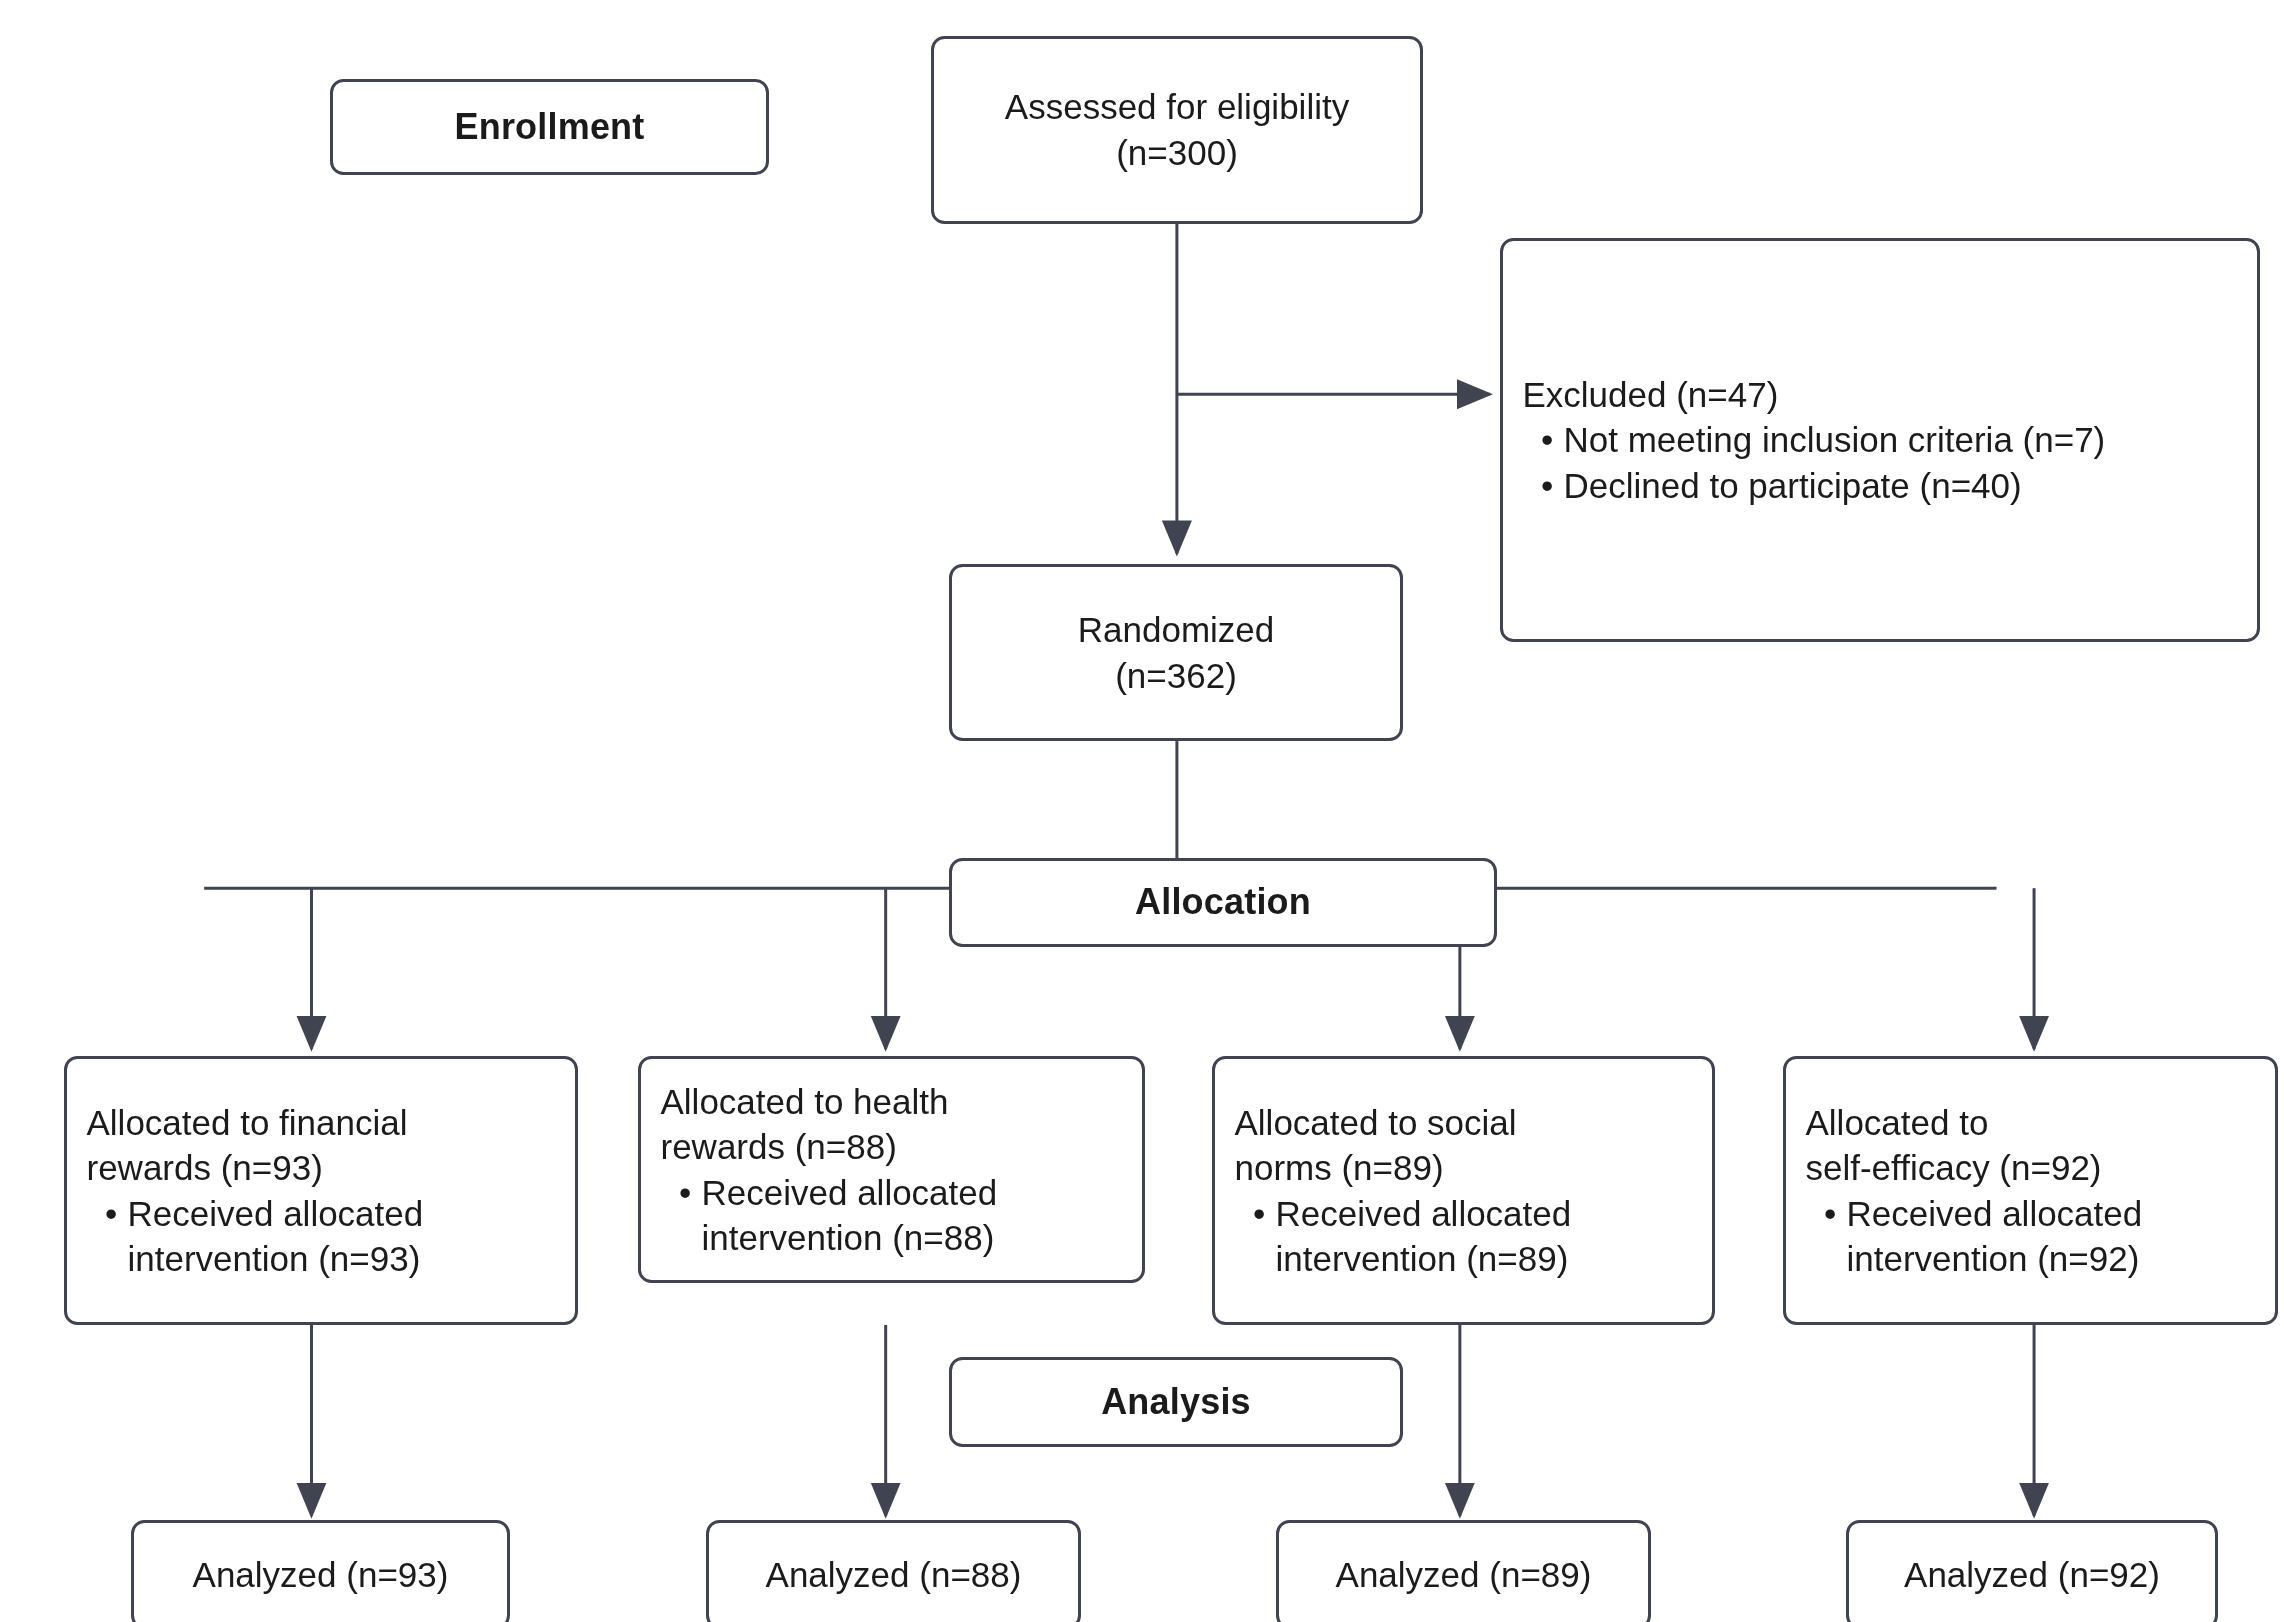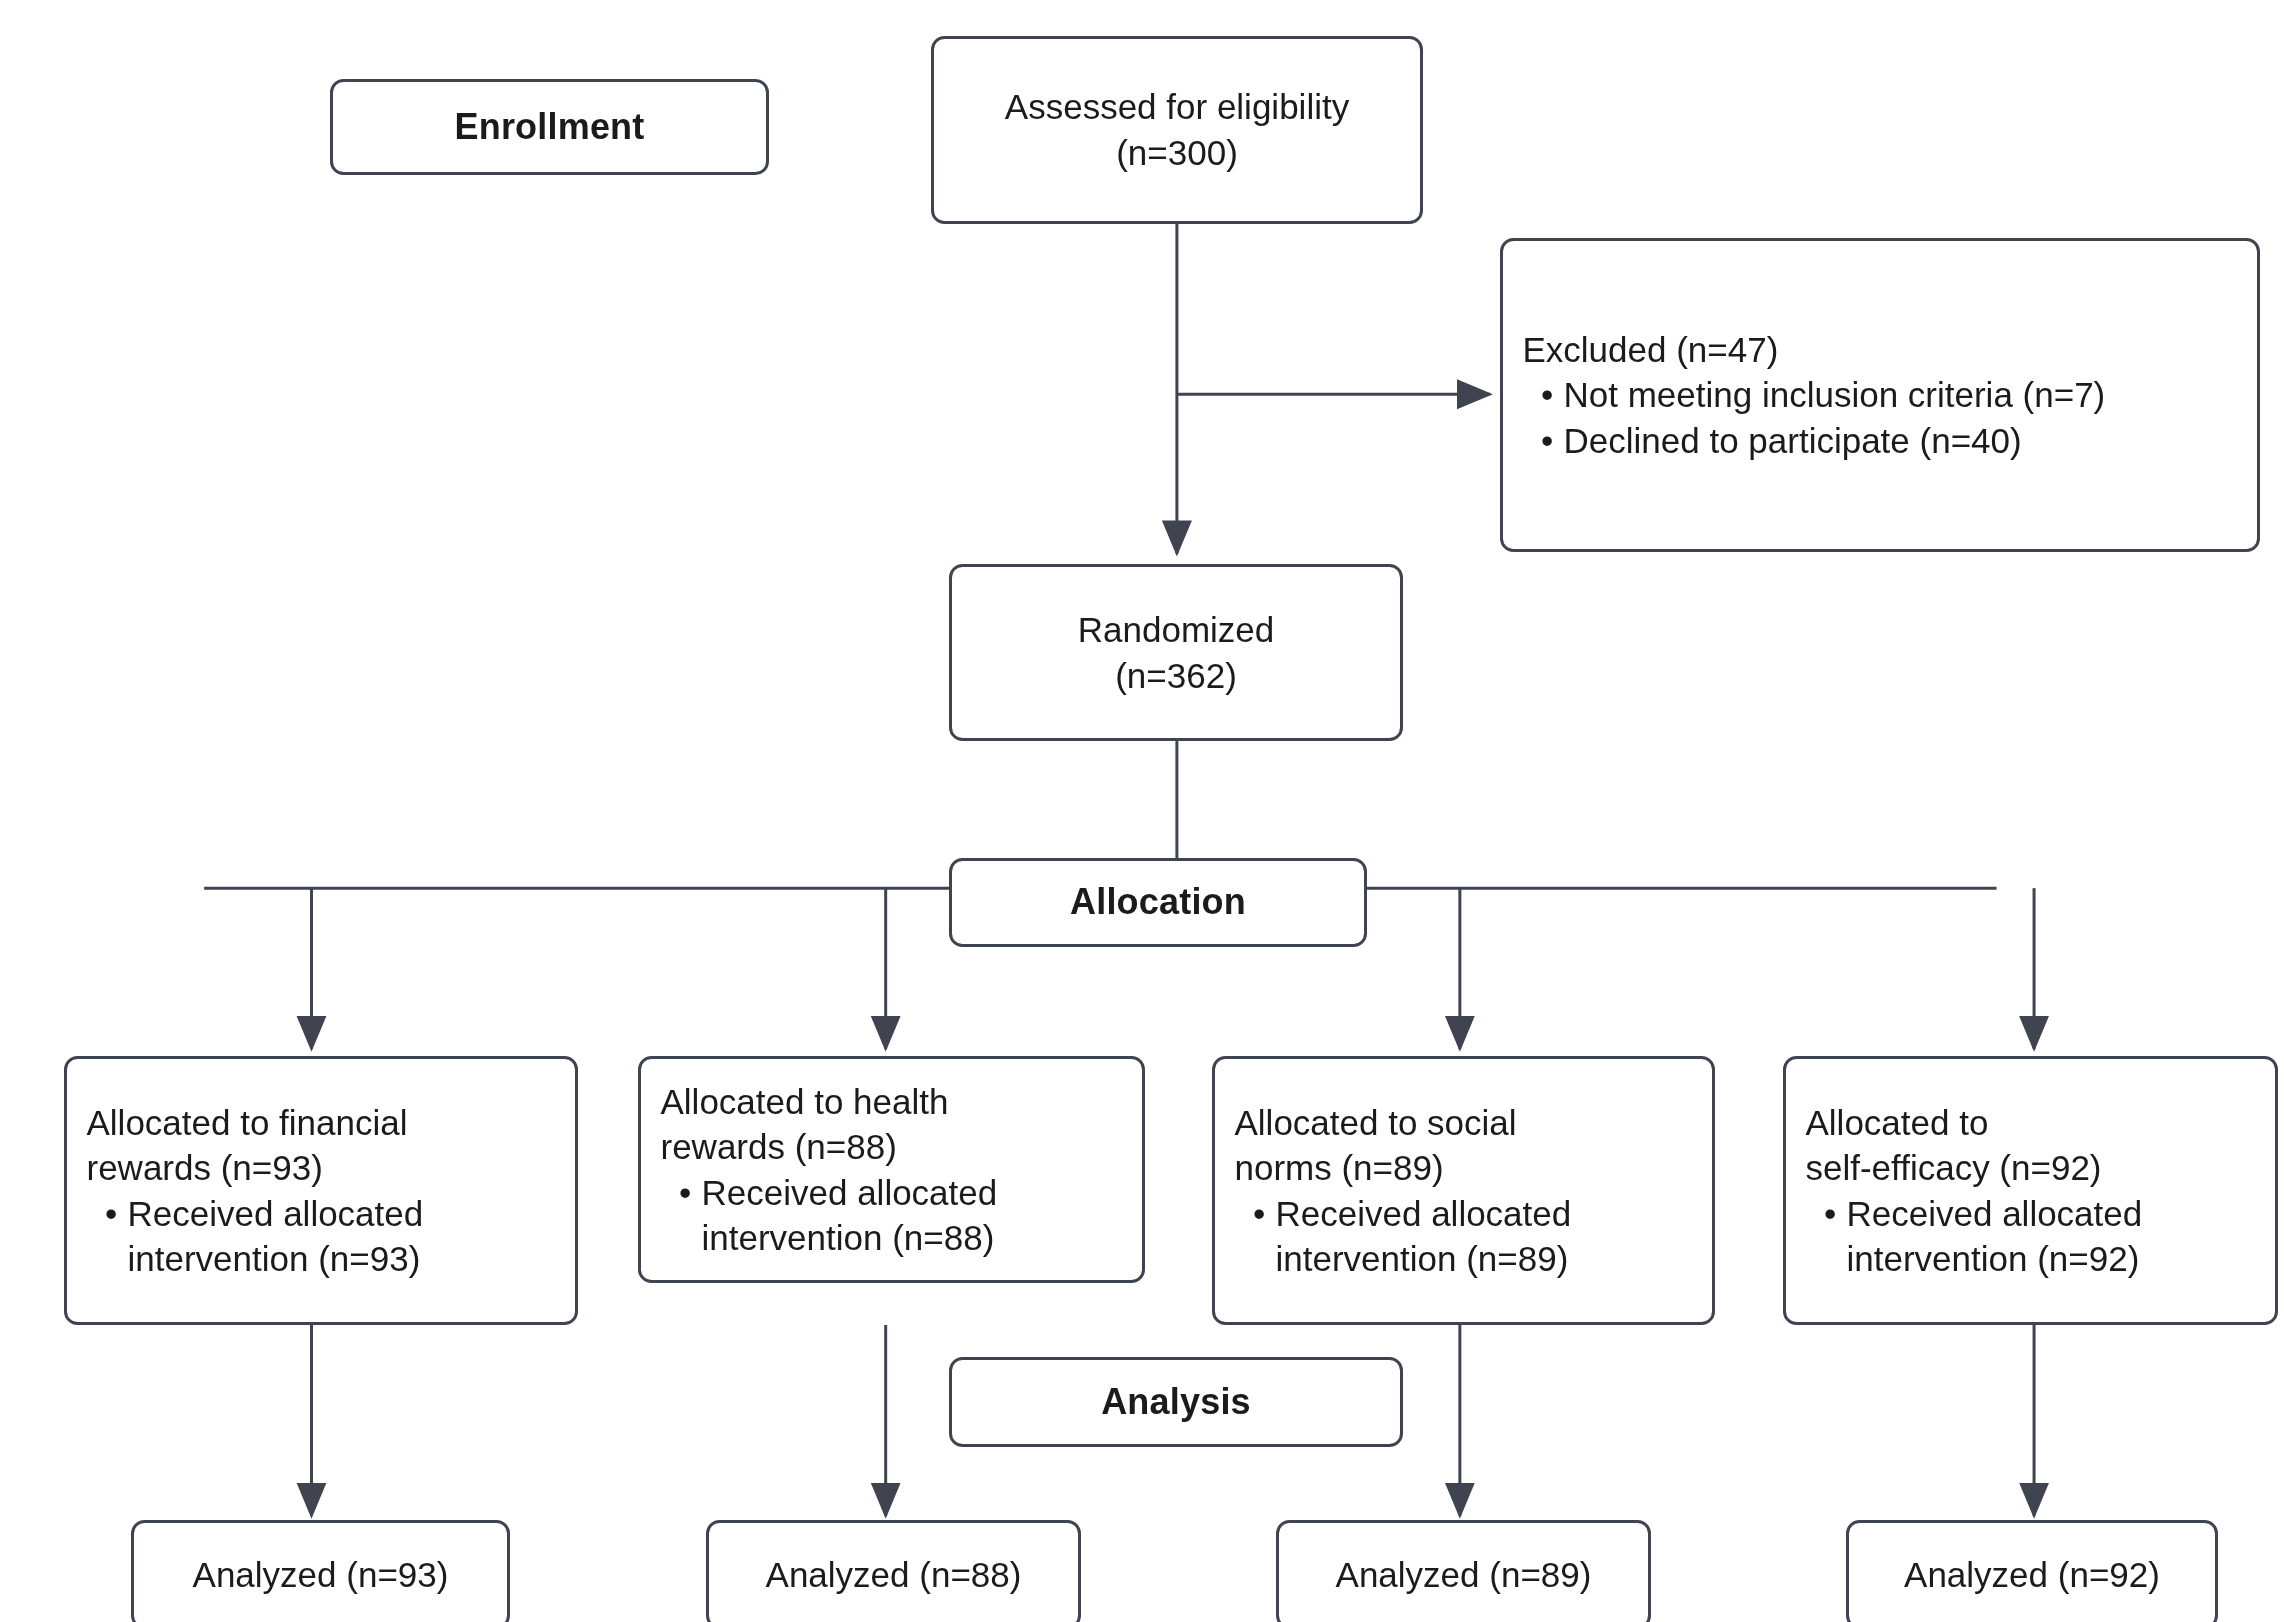--- a/index.html
+++ b/index.html
@@ -103,38 +103,38 @@
     <div class="pad phase">Enrollment</div>
   </div>
 
   <div class="node center" style="left:931px; top:16.5px; width:492px; height:188px;">
     <div class="pad">
       <div class="hdr">Assessed for eligibility</div>
       <div class="hdr">(n=300)</div>
     </div>
   </div>
 
-  <div class="node left" style="left:1500px; top:219px; width:760px; height:314px;">
+  <div class="node left" style="left:1500px; top:219px; width:760px; height:404px;">
     <div class="pad">
       <div class="hdr">Excluded (n=47)</div>
       <ul class="bullets">
         <li>Not meeting inclusion criteria (n=7)</li>
         <li>Declined to participate (n=40)</li>
       </ul>
     </div>
   </div>
 
   <div class="node center" style="left:949px; top:545px; width:454px; height:177px;">
     <div class="pad">
       <div class="hdr">Randomized</div>
       <div class="hdr">(n=362)</div>
     </div>
   </div>
 
-  <div class="node center" style="left:949px; top:839px; width:418px; height:89px;">
+  <div class="node center" style="left:949px; top:839px; width:548px; height:89px;">
     <div class="pad phase">Allocation</div>
   </div>
 
   <div class="node left" style="left:64px; top:1037px; width:514px; height:269px;">
     <div class="pad">
       <div class="hdr">Allocated to financial</div>
       <div class="hdr">rewards (n=93)</div>
       <ul class="bullets">
         <li>Received allocated intervention (n=93)</li>
       </ul>

